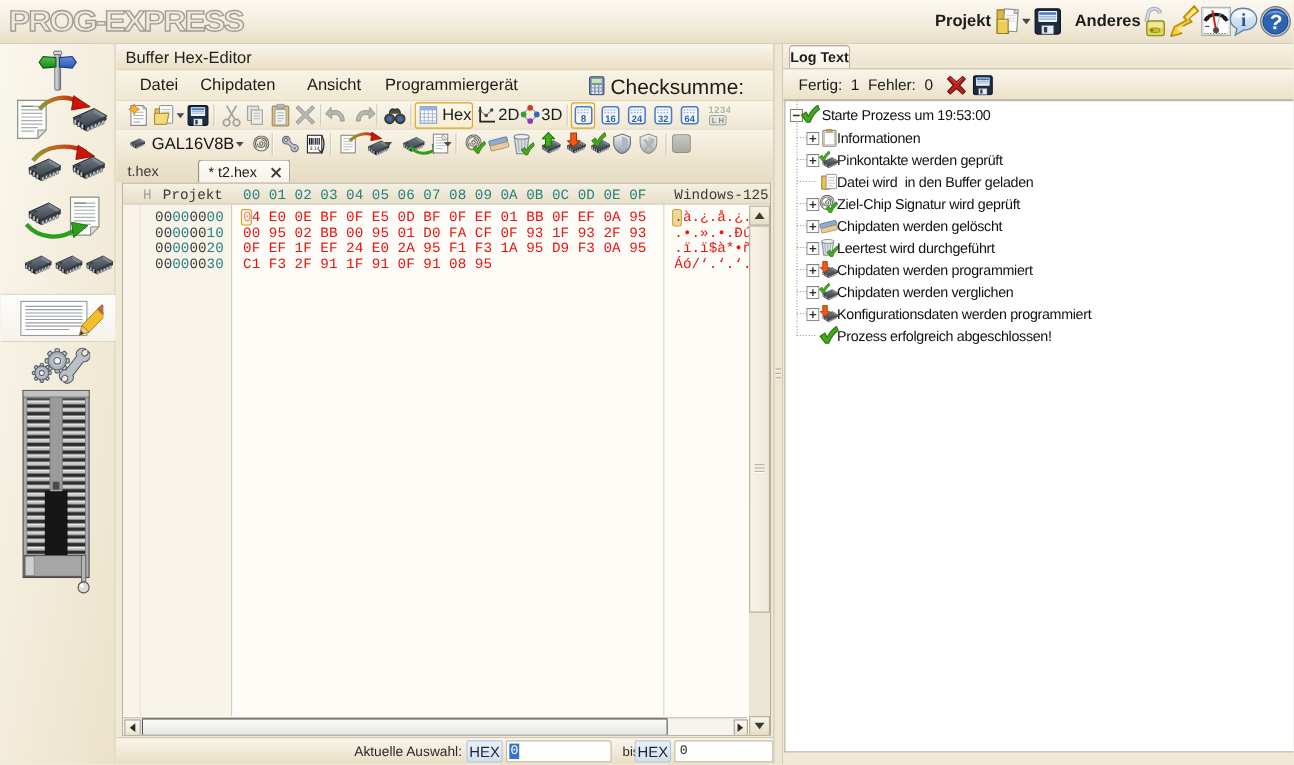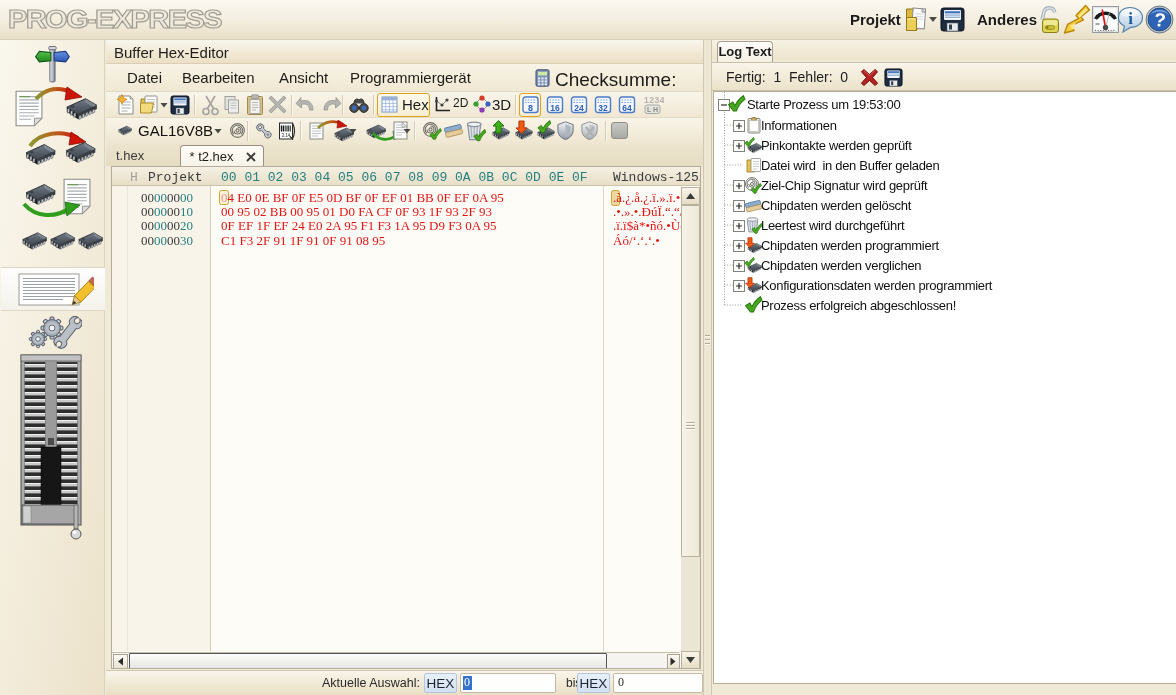--- a/index.html
+++ b/index.html
@@ -17,21 +17,21 @@
 #mtitle span{position:absolute;left:8px;top:4px;font-weight:normal;font-size:15px;color:#201e19}
 #mmenu{left:0;top:24px;width:597px;height:28px;background:linear-gradient(#f7f3e6,#f0e8d2);border-bottom:1px solid #e2d9c2}
 .mi{position:absolute;top:5px;font-size:15px;color:#1e1c18}
 #mtb1{left:0;top:52px;width:597px;height:26px;background:linear-gradient(#f9f5ea,#efe7d2);border-bottom:1px solid #e4dbc5}
 #mtb2{left:0;top:78px;width:597px;height:26px;background:linear-gradient(#f8f4e8,#eee6d0)}
 #mtabs{left:0;top:104px;width:597px;height:22px;background:linear-gradient(#ece4ce,#e6dcc2)}
 .tsep{position:absolute;top:3px;width:1px;height:20px;background:#d4cbb2;box-shadow:1px 0 0 #fbf8ef}
 
 #hexframe{left:5px;top:126px;width:590px;height:503px;border:1px solid #b3ac9c;background:#fdfcf6}
 #hexhead{position:absolute;left:0;top:0;width:588px;height:19px;overflow:hidden;background:linear-gradient(#f5f0e2,#e8dfc8);border-bottom:1px solid #cac2ad;font-family:"Liberation Mono",monospace;font-size:13px}
-.mono{font-family:Liberation Serif, serif;font-size:13px;white-space:pre}
+.mono{font-family:Liberation Mono, monospace;font-size:13px;white-space:pre}
 #hexhead span{white-space:pre}
 #hexframe{overflow:hidden}
 .addr-d{color:#3b3b3b}.addr-t{color:#258080}
 .hexred{color:#e81414}
 
 .sbtn{position:absolute;background:linear-gradient(#f8f4e9,#e6ddc5);border:1px solid #b9b19e;color:#3a3a3a}
 
 #mstatus{left:0;top:630px;width:597px;height:25px;background:linear-gradient(#f9f5ea,#eadfc5);border-top:1px solid #cfc7b2}
 
 #split{left:703px;top:40px;width:9px;height:655px;background:#ede6d3;border-left:1px solid #d0c8b4;border-right:1px solid #cfc7b3}
@@ -327,21 +327,21 @@
   <rect x="56" y="153" width="4" height="24" fill="#b5b5b5" stroke="#555" stroke-width=".7"></rect>
   <circle cx="58" cy="182" r="5" fill="#d9d9d9" stroke="#555"></circle>
   <circle cx="56.5" cy="180.5" r="1.8" fill="#fff"></circle>
 </svg>
 <div class="abs" id="main">
   <div class="abs" id="mtitle">
       <span>Buffer Hex-Editor</span>
     </div>
   <div class="abs" id="mmenu">
     <span class="mi" style="left:21px">Datei</span>
-    <span class="mi" style="left:76px">Bearbeiten</span>
+    <span class="mi" style="left:76px">Chipdaten</span>
     <span class="mi" style="left:173px">Ansicht</span>
     <span class="mi" style="left:244px">Programmiergerät</span>
     <svg class="abs" style="left:429px;top:5px" width="15" height="18" viewBox="0 0 15 18">
       <rect x="1" y="0.8" width="13" height="16.4" rx="1.5" fill="#7e93b8" stroke="#3c4c6c"></rect>
       <rect x="3" y="2.8" width="9" height="3.6" fill="#cde8a2"></rect>
       <g fill="#e8ecf4">
           <rect x="3" y="8.4" width="2.2" height="2"></rect>
           <rect x="6.4" y="8.4" width="2.2" height="2"></rect>
           <rect x="9.8" y="8.4" width="2.2" height="2"></rect>
           <rect x="3" y="11.4" width="2.2" height="2"></rect>
@@ -419,21 +419,21 @@
       <path d="M4.7 1 V16 M8.4 1 V16 M12.1 1 V16 M1 7.4 H16 M1 10.6 H16 M1 13.8 H16" stroke="#9ab2d8" stroke-width=".8"></path>
     </svg>
     <span class="abs" style="left:296px;top:4px;font-size:15px">Hex</span>
     <svg class="abs" style="left:328px;top:4px" width="17" height="17" viewBox="0 0 17 17">
       <path d="M2.5 1 V14.5 H16" stroke="#222" stroke-width="1.6" fill="none"></path>
       <path d="M2.5 5 L8 9 L13 4" stroke="#8a8a86" stroke-width="1" fill="none"></path>
       <circle cx="8" cy="9" r="1.6" fill="#444"></circle>
         <circle cx="13" cy="4" r="1.6" fill="#444"></circle>
         <circle cx="2.5" cy="5" r="1.6" fill="#444"></circle>
     </svg>
-    <span class="abs" style="left:347px;top:4px;font-size:12px">2D</span>
+    <span class="abs" style="left:347px;top:4px;font-size:15px">2D</span>
     <svg class="abs" style="left:367px;top:3px" width="18" height="18" viewBox="0 0 18 18">
       <path d="M9 2 L16 9 L9 16 L2 9 Z" fill="none" stroke="#9a9a96" stroke-width="1"></path>
       <circle cx="9" cy="3" r="2.6" fill="#d43a2a"></circle>
       <circle cx="3" cy="9" r="2.6" fill="#3a9e2e"></circle>
       <circle cx="15" cy="9" r="2.6" fill="#3a62c4"></circle>
       <circle cx="9" cy="15" r="2.6" fill="#8a3ab4"></circle>
     </svg>
     <span class="abs" style="left:386px;top:4px;font-size:15px">3D</span>
     <div class="tsep" style="left:409px"></div>
     <div class="abs" style="left:413px;top:1px;width:22px;height:24px;background:linear-gradient(#fdf9ec,#f7edd2);border:1.5px solid #e0a41c;border-radius:3px"></div>

